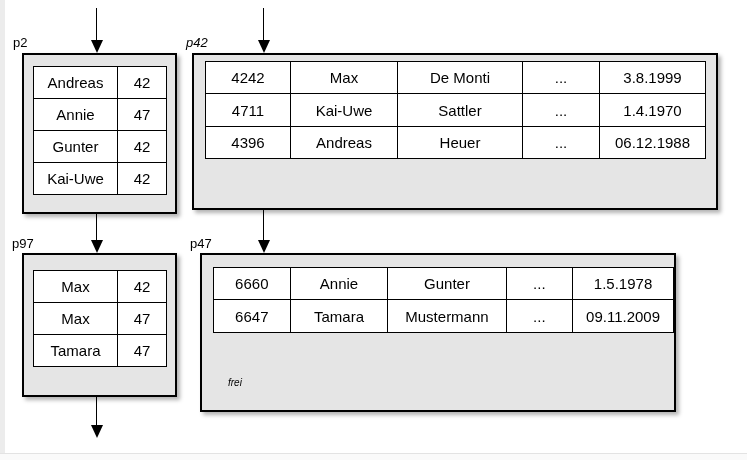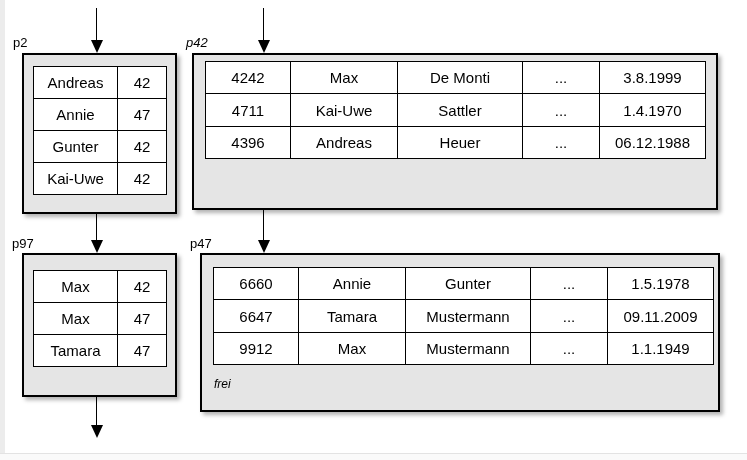--- a/index.html
+++ b/index.html
@@ -15,21 +15,21 @@
   .edge-bottom{ position:absolute; left:0; top:453px; width:747px; height:7px; background:#fafafa; border-top:1px solid #e3e3e3; }
 
   .page-box {
     position:absolute; box-sizing:border-box;
     background:#e5e5e5; border:2px solid #000;
     box-shadow:3px 3px 4px rgba(0,0,0,0.30);
   }
   #box-p2  { left:22px;  top:53px;  width:155px; height:161px; }
   #box-p42 { left:192px; top:53px;  width:526px; height:157px; }
   #box-p97 { left:22px;  top:253px; width:155px; height:144px; }
-  #box-p47 { left:200px; top:253px; width:520px; height:159px; }
+  #box-p47 { left:200px; top:253px; width:476px; height:159px; }
 
   .page-label { position:absolute; font-size:13px; line-height:18px; color:#000; }
   #label-p2  { left:13px;  top:34px; }
   #label-p42 { left:186px; top:34px;font-style:italic; }
   #label-p97 { left:12px;  top:235px; }
   #label-p47 { left:190px; top:235px; }
 
   table.cells { position:absolute; border-collapse:collapse; table-layout:fixed; background:#fff; }
   table.cells td {
     border:1.6px solid #000;
@@ -37,21 +37,21 @@
     font-size:15px; color:#000; padding:0;
     overflow:hidden; white-space:nowrap;
   }
   .small-table td { height:31px; }
   .big-table td   { height:31.4px; }
   #table-p2  { left:9px;  top:11px; }
   #table-p97 { left:9px;  top:15px; }
   #table-p42 { left:11px; top:6px;  }
   #table-p47 { left:11px; top:12px; }
 
-  .frei-label { position:absolute; left:12px; top:122px; font-style:italic; font-size:12px; }
+  .frei-label { position:absolute; left:26px; top:122px; font-style:italic; font-size:10px; }
 
   .varrow { position:absolute; width:13px; display:flex; flex-direction:column; align-items:center; }
   .varrow .shaft { width:1.6px; flex:1 1 auto; background:#000; }
   .varrow .head  { width:0; height:0; flex:0 0 auto;
                    border-left:6px solid transparent; border-right:6px solid transparent;
                    border-top:13px solid #000; }
   #arrow-top-p2   { left:90px;  top:8px;   height:45px; }
   #arrow-top-p42  { left:257px; top:8px;   height:45px; }
   #arrow-p2-p97   { left:90px;  top:214px; height:39px; }
   #arrow-p42-p47  { left:257px; top:210px; height:43px; }
@@ -193,25 +193,18 @@
           <td>...</td>
           <td>1.5.1978</td>
         </tr>
         <tr>
           <td>6647</td>
           <td>Tamara</td>
           <td>Mustermann</td>
           <td>...</td>
           <td>09.11.2009</td>
         </tr>
-        <tr>
-          <td>9912</td>
-          <td>Max</td>
-          <td>Mustermann</td>
-          <td>...</td>
-          <td>1.1.1949</td>
-        </tr>
       </tbody>
     </table>
     <div class="frei-label">frei</div>
   </div>
 
 </div>
 
 </body></html>

